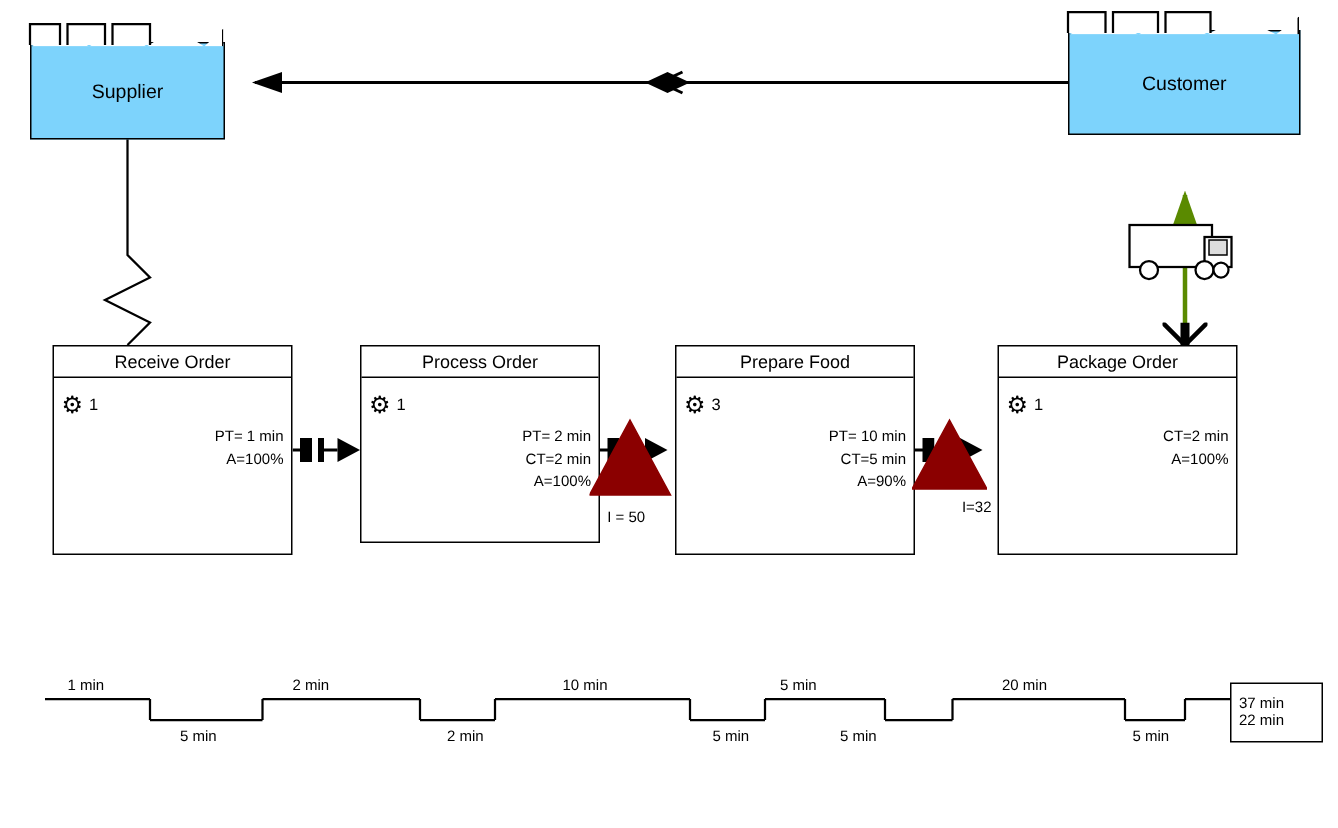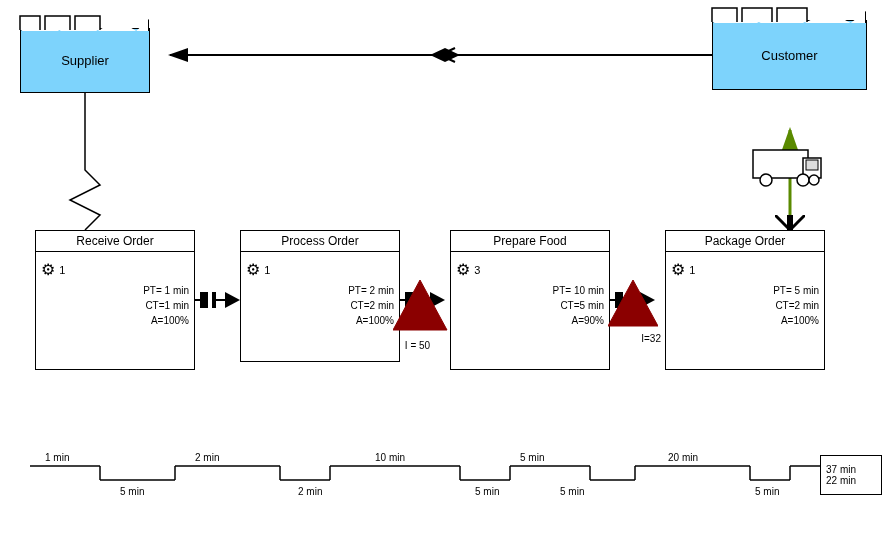--- a/index.html
+++ b/index.html
@@ -192,21 +192,20 @@
 
   <div class="process-box" style="left:35px;top:230px;width:160px;height:140px;">
     <div class="box-title">Receive Order</div>
     <div class="box-body">
       <div style="display:flex;align-items:center;gap:4px;padding:4px 0 2px 0;">
         <span style="font-size:16px;">⚙</span>
         <span style="font-size:11px;">1</span>
       </div>
       <div class="box-metrics">
         <div>PT= 1 min</div>
-        <div>CT=1 min</div>
         <div>A=100%</div>
       </div>
     </div>
   </div>
 
   <div class="process-box" style="left:240px;top:230px;width:160px;height:132px;">
     <div class="box-title">Process Order</div>
     <div class="box-body">
       <div style="display:flex;align-items:center;gap:4px;padding:4px 0 2px 0;">
         <span style="font-size:16px;">⚙</span>
@@ -236,21 +235,20 @@
   </div>
 
   <div class="process-box" style="left:665px;top:230px;width:160px;height:140px;">
     <div class="box-title">Package Order</div>
     <div class="box-body">
       <div style="display:flex;align-items:center;gap:4px;padding:4px 0 2px 0;">
         <span style="font-size:16px;">⚙</span>
         <span style="font-size:11px;">1</span>
       </div>
       <div class="box-metrics">
-        <div>PT= 5 min</div>
         <div>CT=2 min</div>
         <div>A=100%</div>
       </div>
     </div>
   </div>
 
   <svg style="position:absolute;left:393px;top:278px;width:55px;height:55px;">
     <polygon points="27,2 54,52 0,52" fill="#8B0000" stroke="#8B0000" stroke-width="1"></polygon>
   </svg>
   <div style="position:absolute;left:390px;top:340px;font-size:10px;text-align:center;width:55px;">I = 50</div>

